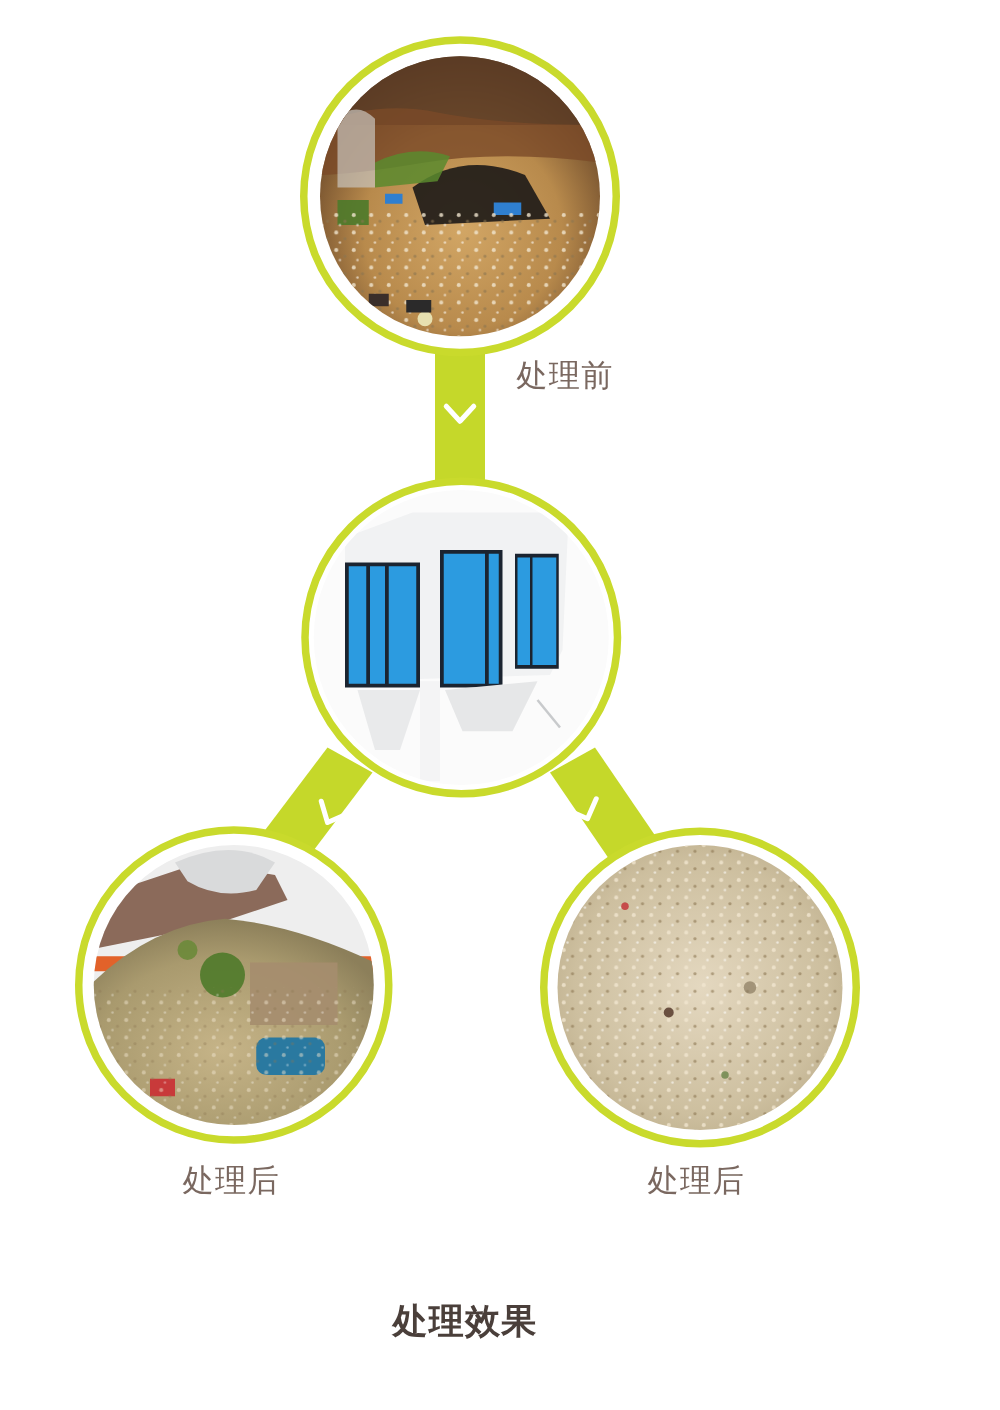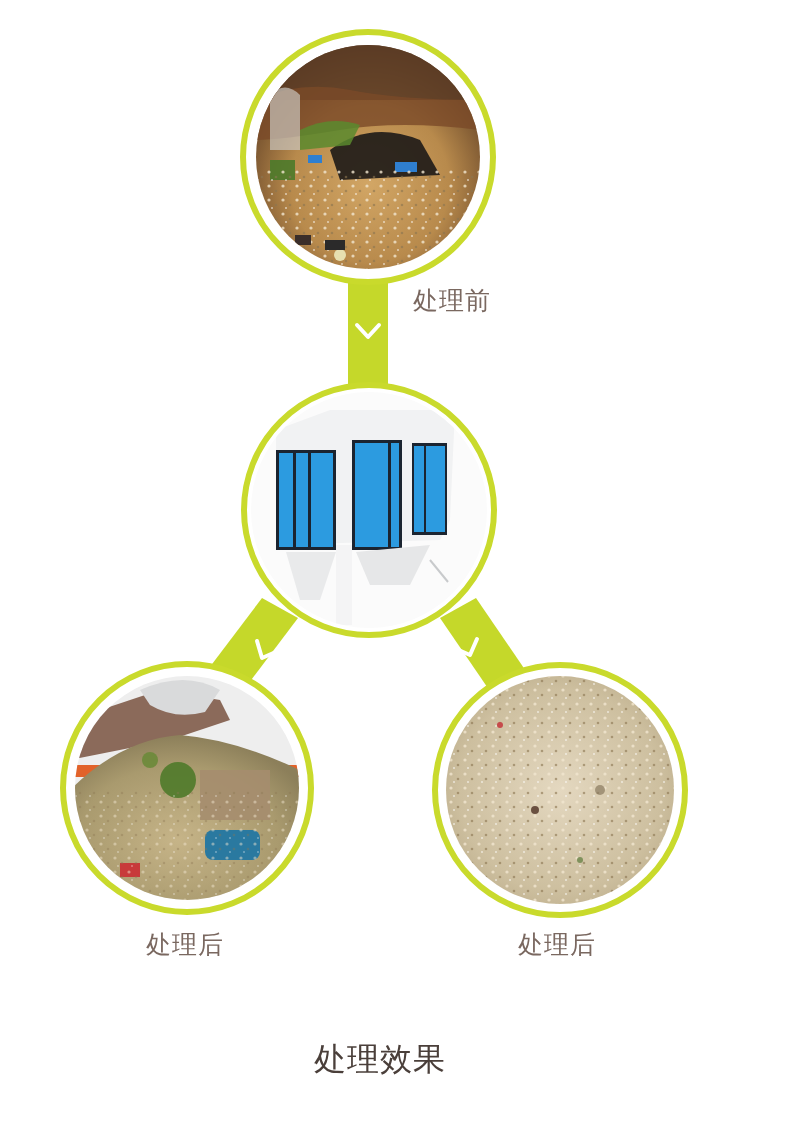--- a/index.html
+++ b/index.html
@@ -3,22 +3,22 @@
   <meta charset="utf-8">
   <style>
     html, body { margin: 0; padding: 0; background: #ffffff; }
     body { width: 800px; height: 1128px; position: relative; overflow: hidden;
            font-family: "DejaVu Sans", "Liberation Sans", sans-serif; }
     .stage { position: absolute; left: 0; top: 0; width: 800px; height: 840px; }
     svg.flow { position: absolute; left: 0; top: 0; }
     .label { position: absolute; color: #7a6860; font-size: 25px; letter-spacing: 1px;
              white-space: nowrap; line-height: 1.2; }
     .label.center { text-align: center; }
-    .caption { position: absolute; color: #4a3f3a; font-size: 32px; letter-spacing: 1px;
-               white-space: nowrap; }
+    .caption { position: absolute; color: #4a3f3a; font-size: 28px; letter-spacing: 1px;
+               white-space: nowrap; font-weight: bold; }
   </style>
 </head>
 <body>
 
 <div class="stage">
   <svg class="flow" width="800" height="1128" viewBox="0 0 800 1128">
     <defs>
       <clipPath id="c1">
           <circle cx="368" cy="157" r="112"></circle>
         </clipPath>

